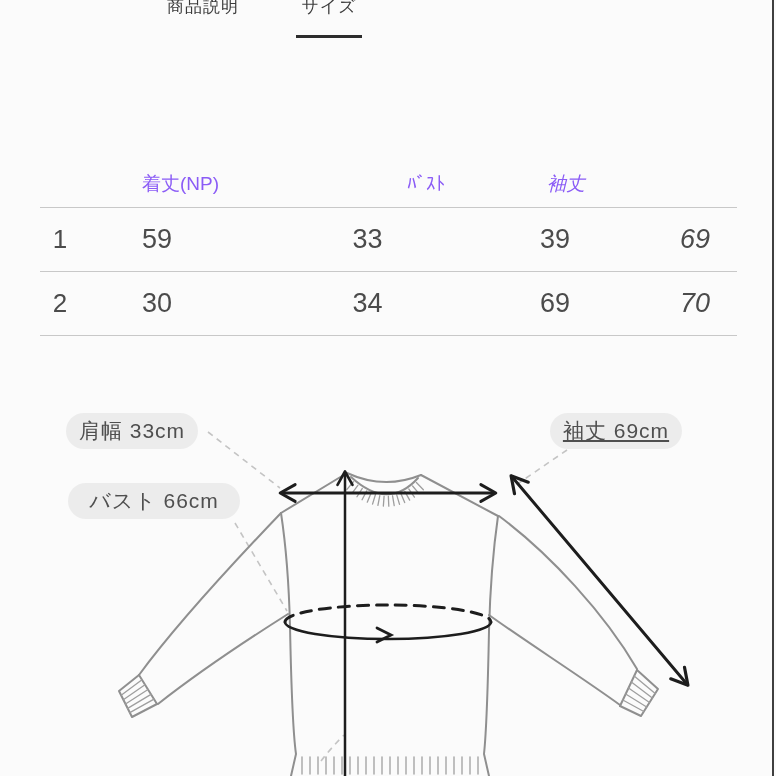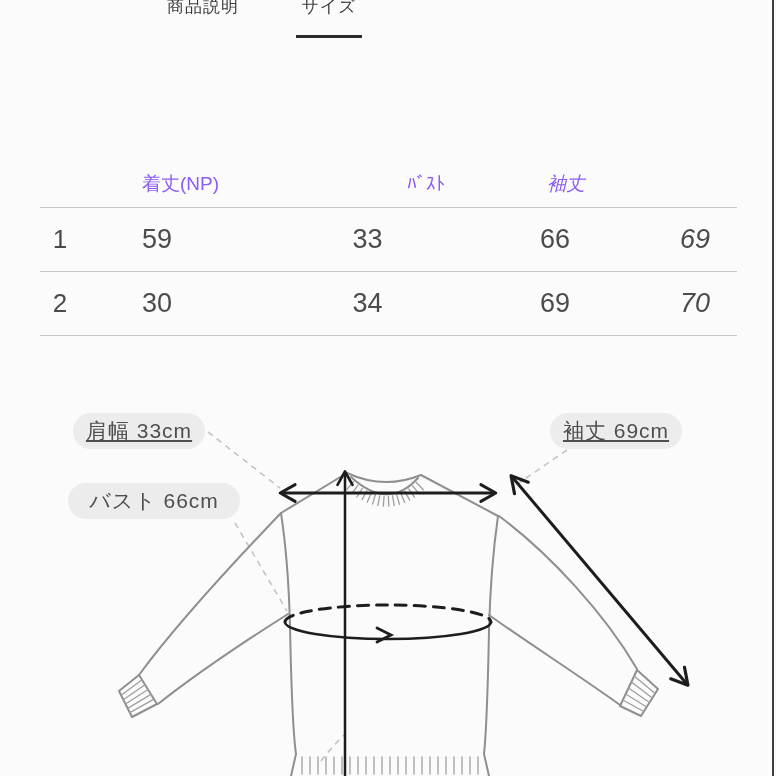--- a/index.html
+++ b/index.html
@@ -48,21 +48,21 @@
   .trow.head .c0{font-size:19px;}
 
   
   .diagram-svg{position:absolute;left:0;top:386px;}
   .pill{
     position:absolute;height:36px;border-radius:18px;
     background:#ececec;color:#4f4f4f;font-size:21px;
     display:flex;align-items:center;justify-content:center;
     letter-spacing:1px;
   }
-  .pill.shoulder{left:73px;top:413px;width:132px;text-decoration:underline;}
+  .pill.shoulder{left:66px;top:413px;width:132px;}
   .pill.bust{left:68px;top:483px;width:172px;}
   .pill.sleeve{left:550px;top:413px;width:132px;text-decoration:underline;}
 
   
   .outline{stroke:#8f8f8f;stroke-width:2;fill:none;stroke-linecap:round;stroke-linejoin:round;}
   .rib{stroke:#9e9e9e;stroke-width:1.3;fill:none;stroke-linecap:round;}
   .arrow{stroke:#1d1d1d;fill:none;stroke-linecap:round;}
   .connector{stroke:#c4c4c4;stroke-width:1.6;fill:none;stroke-dasharray:6 5;}
 </style>
 </head>
@@ -80,21 +80,21 @@
     <div class="trow head">
       <div class="c0"></div>
       <div class="c1">着丈(NP)</div>
       <div class="c3">ﾊﾞｽﾄ</div>
       <div class="c4">袖丈</div>
     </div>
     <div class="trow data">
       <div class="c0">1</div>
       <div class="c1">59</div>
       <div class="c2">33</div>
-      <div class="c3">66</div>
+      <div class="c3">39</div>
       <div class="c4">69</div>
     </div>
     <div class="trow data last">
       <div class="c0">2</div>
       <div class="c1">30</div>
       <div class="c2">34</div>
       <div class="c3">69</div>
       <div class="c4">70</div>
     </div>
   </div>

